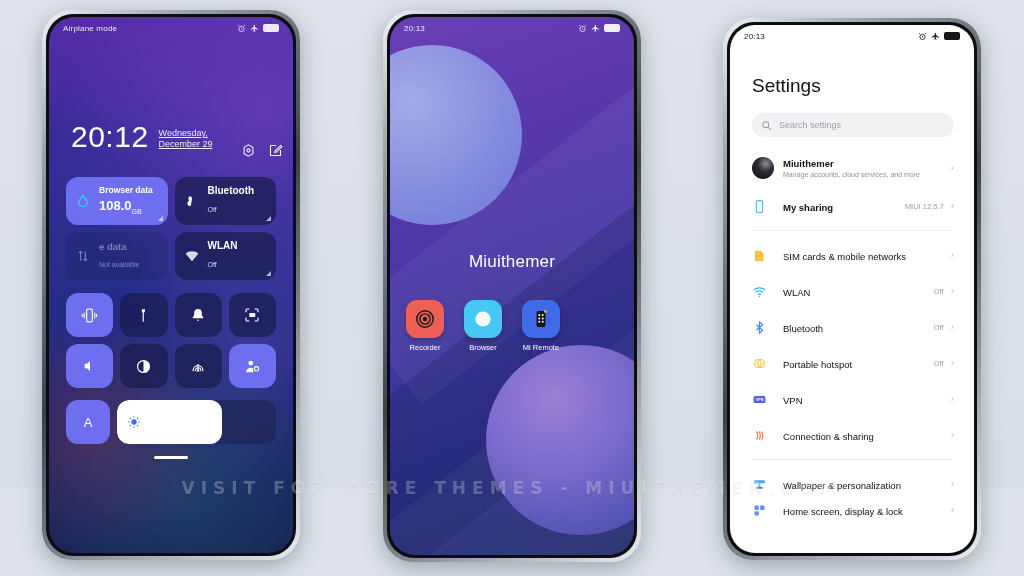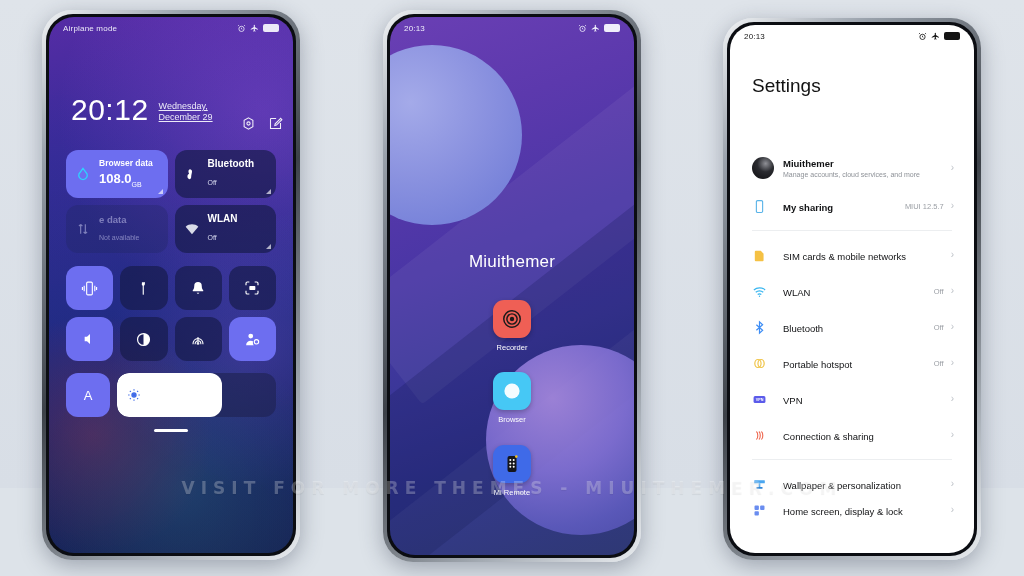--- a/index.html
+++ b/index.html
@@ -62,21 +62,21 @@
       radial-gradient(circle at 55% 88%, rgba(60,150,160,.32) 0%, rgba(60,150,160,0) 30%),
       radial-gradient(circle at 82% 62%, rgba(120,90,220,.40) 0%, rgba(120,90,220,0) 36%),
       radial-gradient(circle at 88% 18%, rgba(150,80,220,.50) 0%, rgba(150,80,220,0) 42%),
       linear-gradient(168deg, #5b2fa8 0%, #3b2f9e 24%, #27308f 52%, #1d2a72 74%, #1b2b5e 100%);
     filter: saturate(1.05);
   }
   #p1-wall::after {
     content: ""; position: absolute; inset: 0;
     background: linear-gradient(180deg, rgba(30,30,90,.10) 0%, rgba(20,25,70,.18) 55%, rgba(15,20,55,.30) 100%);
   }
-  .p1-content { position: absolute; inset: 0; z-index: 4; color: #fff; }
+  .p1-content { position: absolute; inset: 0; z-index: 4; color: #fff; margin-top: 27px; }
   .p1-clockrow {
     position: absolute; left: 22px; top: 78px; right: 16px;
     display: flex; align-items: flex-start;
   }
   .p1-time {
     font-size: 30px; font-weight: 300; letter-spacing: .5px; line-height: 1;
     color: #ffffff;
   }
   .p1-date {
     margin-left: 10px; margin-top: 6px;
@@ -170,21 +170,21 @@
     background: radial-gradient(circle at 35% 28%, #a98be0 0%, #8472d6 40%, #5f5cc0 70%, #4a4aa8 100%);
     opacity: .88;
   }
   .p2-title {
     position: absolute; left: 0; right: 0; top: 235px; text-align: center;
     color: #ffffff; font-size: 17px; font-weight: 400; letter-spacing: .2px;
     z-index: 4;
   }
   .app-grid {
     position: absolute; left: 16px; right: 16px; top: 283px;
-    display: grid; grid-template-columns: repeat(1,1fr); row-gap: 14px;
+    display: grid; grid-template-columns: repeat(4,1fr); row-gap: 14px;
     z-index: 4;
     gap: 20px;
   }
   .app { display: flex; flex-direction: column; align-items: center; }
   .app-ico {
     width: 38px; height: 38px; border-radius: 11px;
     display: flex; align-items: center; justify-content: center;
     box-shadow: 0 2px 5px rgba(0,0,0,.25);
   }
   .app-label {
@@ -491,20 +491,27 @@
               </svg>
             <svg class="sb-icon" width="9" height="9" viewBox="0 0 24 24" fill="#141414">
                 <path d="M21 15v-2l-8-5V3.5a1.5 1.5 0 0 0-3 0V8l-8 5v2l8-2.5V17l-2 1.5V20l3.5-1 3.5 1v-1.5L13 17v-4.5z"></path>
               </svg>
             <span class="battery" style="background:#141414;"></span>
           </span>
         </div>
 
         <div class="p3-title">Settings</div>
 
+        <div class="p3-search">
+          <svg width="11" height="11" viewBox="0 0 24 24" fill="none" stroke="#9b9fa6" stroke-width="2.2">
+              <circle cx="10.5" cy="10.5" r="6.5"></circle>
+              <path d="M15.5 15.5L21 21"></path>
+            </svg>
+          <span class="ph">Search settings</span>
+        </div>
 
         <div class="p3-list">
 
           <div class="row tall">
             <span class="avatar"></span>
             <span class="row-body" style="margin-left:9px">
               <span class="row-label bold" style="display:block">Miuithemer</span>
               <span class="row-sub" style="display:block">Manage accounts, cloud services, and more</span>
             </span>
             <span class="chev">›</span>

